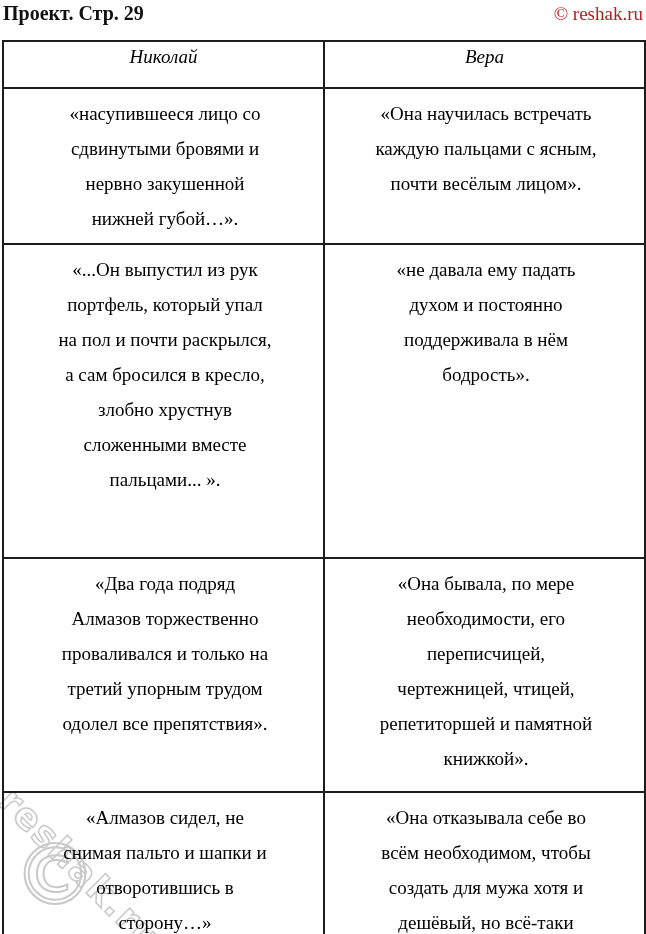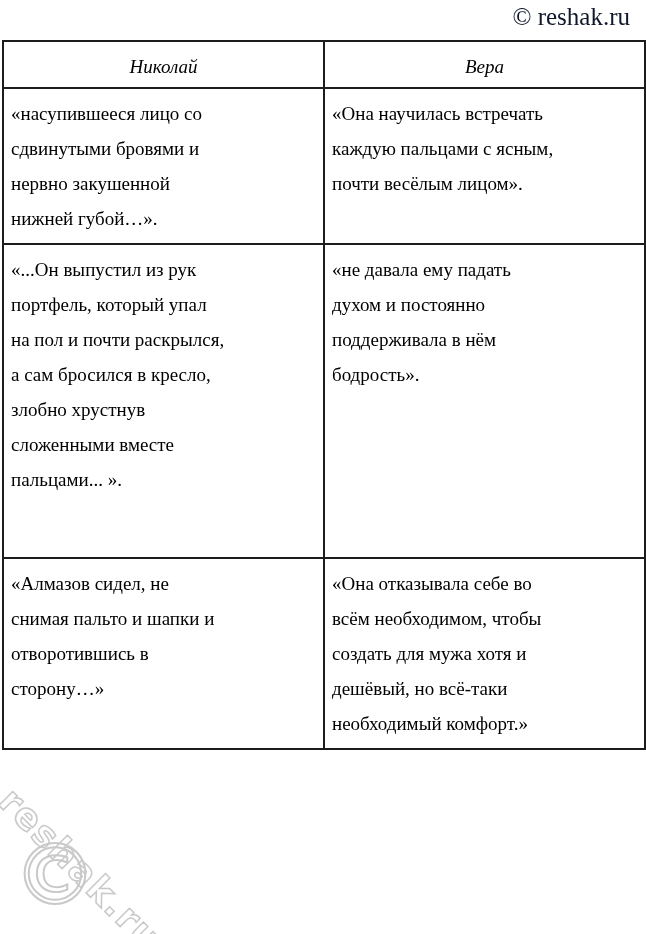--- a/index.html
+++ b/index.html
@@ -22,24 +22,24 @@
     position: absolute;
     left: 3px;
     top: 2px;
     font-size: 20px;
     font-weight: bold;
     color: #111111;
     white-space: nowrap;
   }
   .copyright {
     position: absolute;
-    right: 16px;
+    right: 3px;
     top: 3px;
-    font-size: 25px;
-    color: #0f172a;
+    font-size: 19px;
+    color: #b91c1c;
     white-space: nowrap;
   }
   
   .watermark {
     position: absolute;
     left: 0;
     top: 0;
     width: 646px;
     height: 934px;
     z-index: 0;
@@ -84,40 +84,41 @@
     border: 2px solid #1c1c1c;
     vertical-align: top;
     background: transparent;
     overflow: hidden;
   }
   table.cmp th {
     font-size: 19px;
     font-weight: normal;
     font-style: italic;
     text-align: center;
-    padding-top: 14px;
+    padding-top: 4px;
   }
   table.cmp td {
     font-size: 19px;
     line-height: 35px;
     padding: 7px 4px 0 7px;
     white-space: pre-line;
-    text-align: left;
+    text-align: center;
   }
   tr.hdr  { height: 47px;  }
   tr.r1   { height: 156px; }
   tr.r2   { height: 314px; }
   tr.r3   { height: 234px; }
   tr.r4   { height: 191px; }
 </style>
 </head>
 <body>
 
 <div class="page">
 
+  <div class="page-title">Проект. Стр. 29</div>
 
   <div class="copyright">© reshak.ru</div>
 
   <div class="watermark">
     <span class="wm-symbol">©</span>
     <span class="wm-text">reshak.ru</span>
   </div>
 
   <table class="cmp">
     <colgroup>
@@ -146,20 +147,33 @@
 на пол и почти раскрылся,
 а сам бросился в кресло,
 злобно хрустнув
 сложенными вместе
 пальцами... ».</td>
         <td>«не давала ему падать
 духом и постоянно
 поддерживала в нём
 бодрость».</td>
       </tr>
+      <tr class="r3">
+        <td>«Два года подряд
+Алмазов торжественно
+проваливался и только на
+третий упорным трудом
+одолел все препятствия».</td>
+        <td>«Она бывала, по мере
+необходимости, его
+переписчицей,
+чертежницей, чтицей,
+репетиторшей и памятной
+книжкой».</td>
+      </tr>
       <tr class="r4">
         <td>«Алмазов сидел, не
 снимая пальто и шапки и
 отворотившись в
 сторону…»</td>
         <td>«Она отказывала себе во
 всём необходимом, чтобы
 создать для мужа хотя и
 дешёвый, но всё-таки
 необходимый комфорт.»</td>

